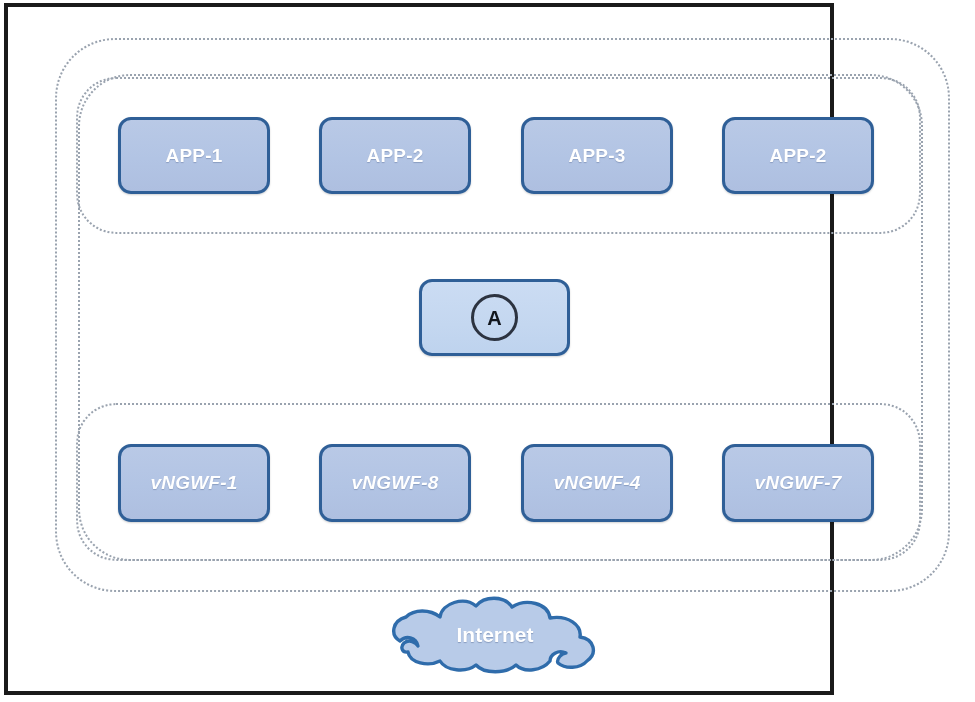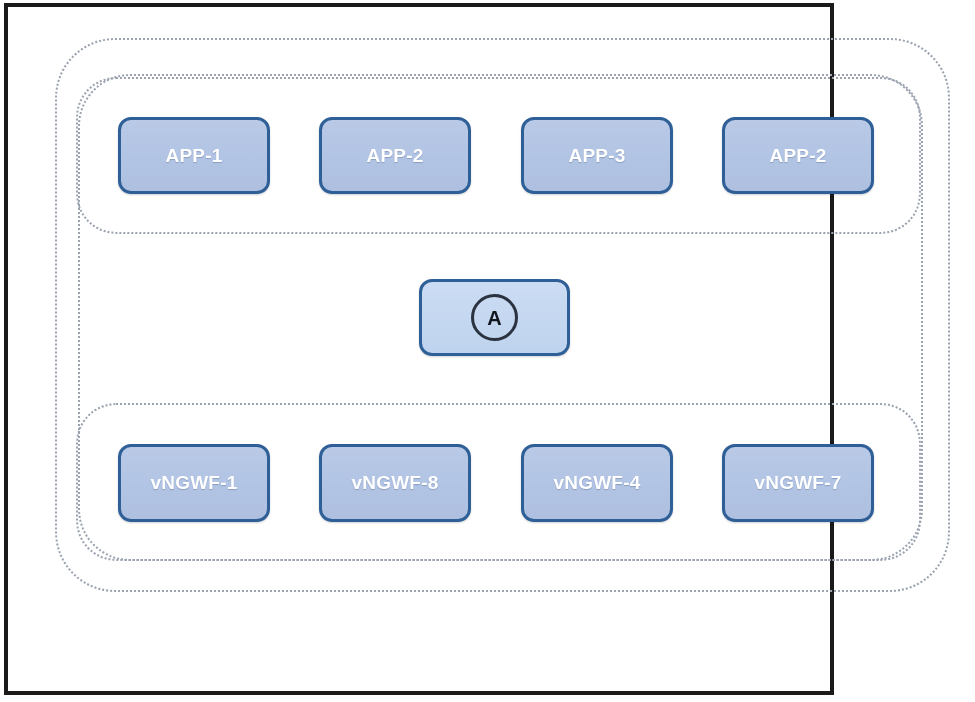--- a/index.html
+++ b/index.html
@@ -79,21 +79,21 @@
   }
   .node-label {
     color: #ffffff;
     font-size: 19px;
     font-weight: 600;
     letter-spacing: 0.2px;
     text-shadow: 0 1px 1px rgba(90,110,150,0.45);
     white-space: nowrap;
   }
   .row-apps .node { top: 110px; height: 77px; width: 152px; }
-  .row-gws  .node { top: 437px; height: 78px; width: 152px; }
+  .row-gws  .node { top: 437px; height: 78px; width: 152px; font-style: italic; }
 
   .col-1 { left: 110px; }
   .col-2 { left: 311px; }
   .col-3 { left: 513px; }
   .col-4 { left: 714px; }
 
   
   #node-anchor {
     left: 411px;
     top: 272px;
@@ -183,15 +183,38 @@
         <span class="node-label">vNGWF-8</span>
       </div>
       <div class="node col-3">
         <span class="node-label">vNGWF-4</span>
       </div>
       <div class="node col-4">
         <span class="node-label">vNGWF-7</span>
       </div>
     </div>
 
+    <div id="cloud">
+      <svg viewBox="0 0 230 80" xmlns="http://www.w3.org/2000/svg">
+        <path d="M60 22
+                 C62 8, 84 1, 96 11
+                 C104 1, 124 0, 132 12
+                 C146 3, 168 8, 170 23
+                 C188 20, 202 30, 200 42
+                 C214 44, 218 58, 207 66
+                 C200 74, 185 74, 178 68
+                 C176 64, 182 58, 186 58
+                 C178 54, 170 60, 170 66
+                 C162 76, 144 78, 136 70
+                 C126 79, 104 79, 96 70
+                 C86 78, 66 76, 60 66
+                 C48 72, 30 68, 28 57
+                 C22 58, 20 52, 24 48
+                 C29 44, 36 47, 38 51
+                 C36 42, 26 40, 20 46
+                 C10 40, 12 26, 26 22
+                 C34 14, 50 14, 60 22 Z" fill="#b8cbe8" stroke="#2f6cab" stroke-width="3.4" stroke-linejoin="round"></path>
+      </svg>
+      <div id="cloud-label">Internet</div>
+    </div>
 
   </div>
 </div>
 
 </body></html>

